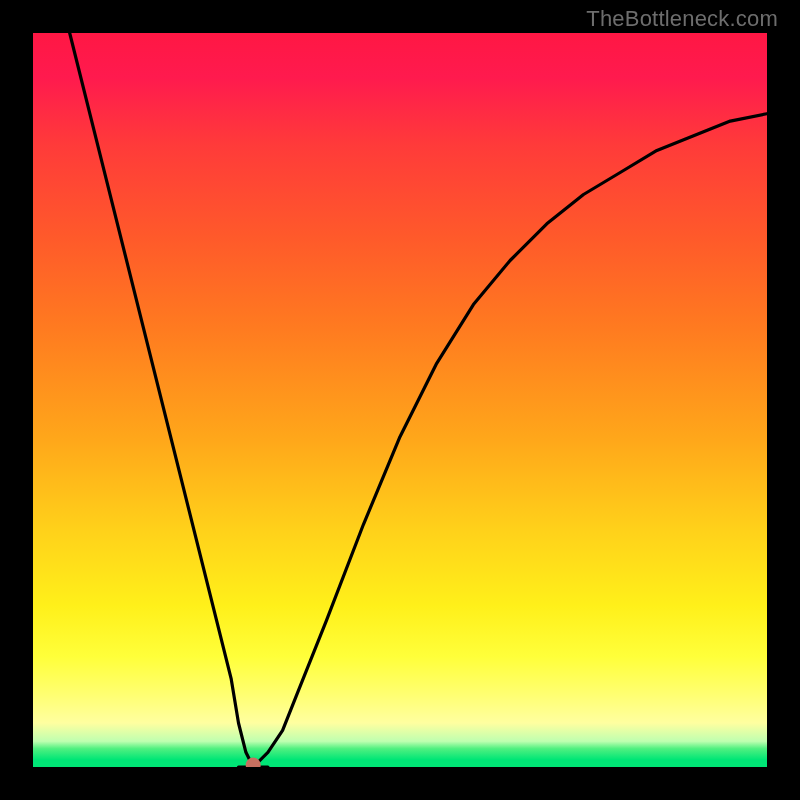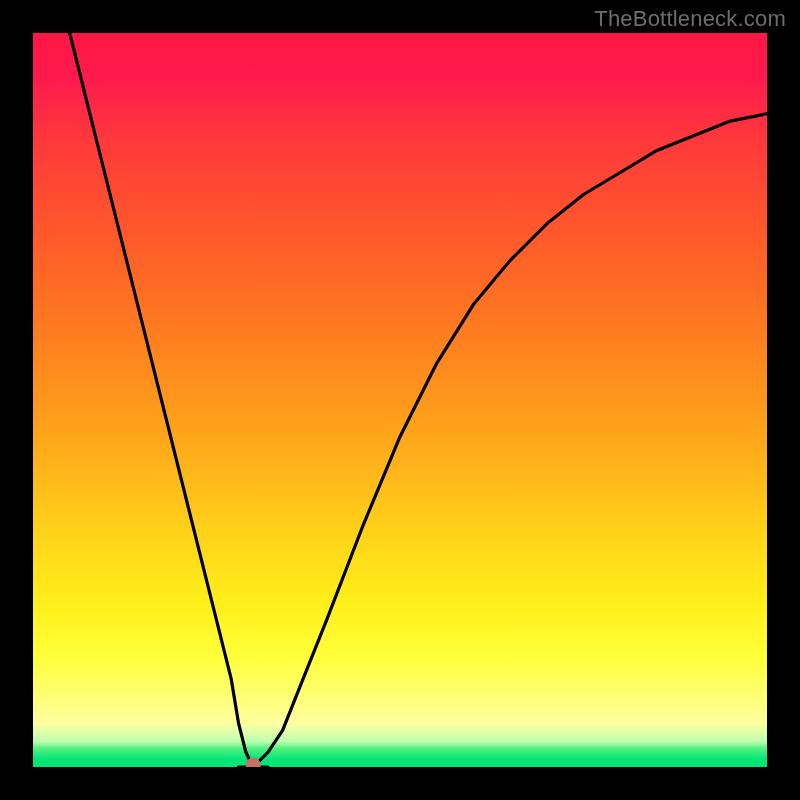--- a/index.html
+++ b/index.html
@@ -37,21 +37,21 @@
     );
   }
   .curve-svg {
     position: absolute;
     left: 0; top: 0;
     width: 100%; height: 100%;
   }
   .watermark {
     position: absolute;
     top: 6px;
-    right: 14px;
+    right: 22px;
     color: #6d6d6d;
     font-size: 22px;
     font-weight: 500;
     letter-spacing: 0.2px;
     user-select: none;
   }
 </style>
 </head>
 <body>
 

